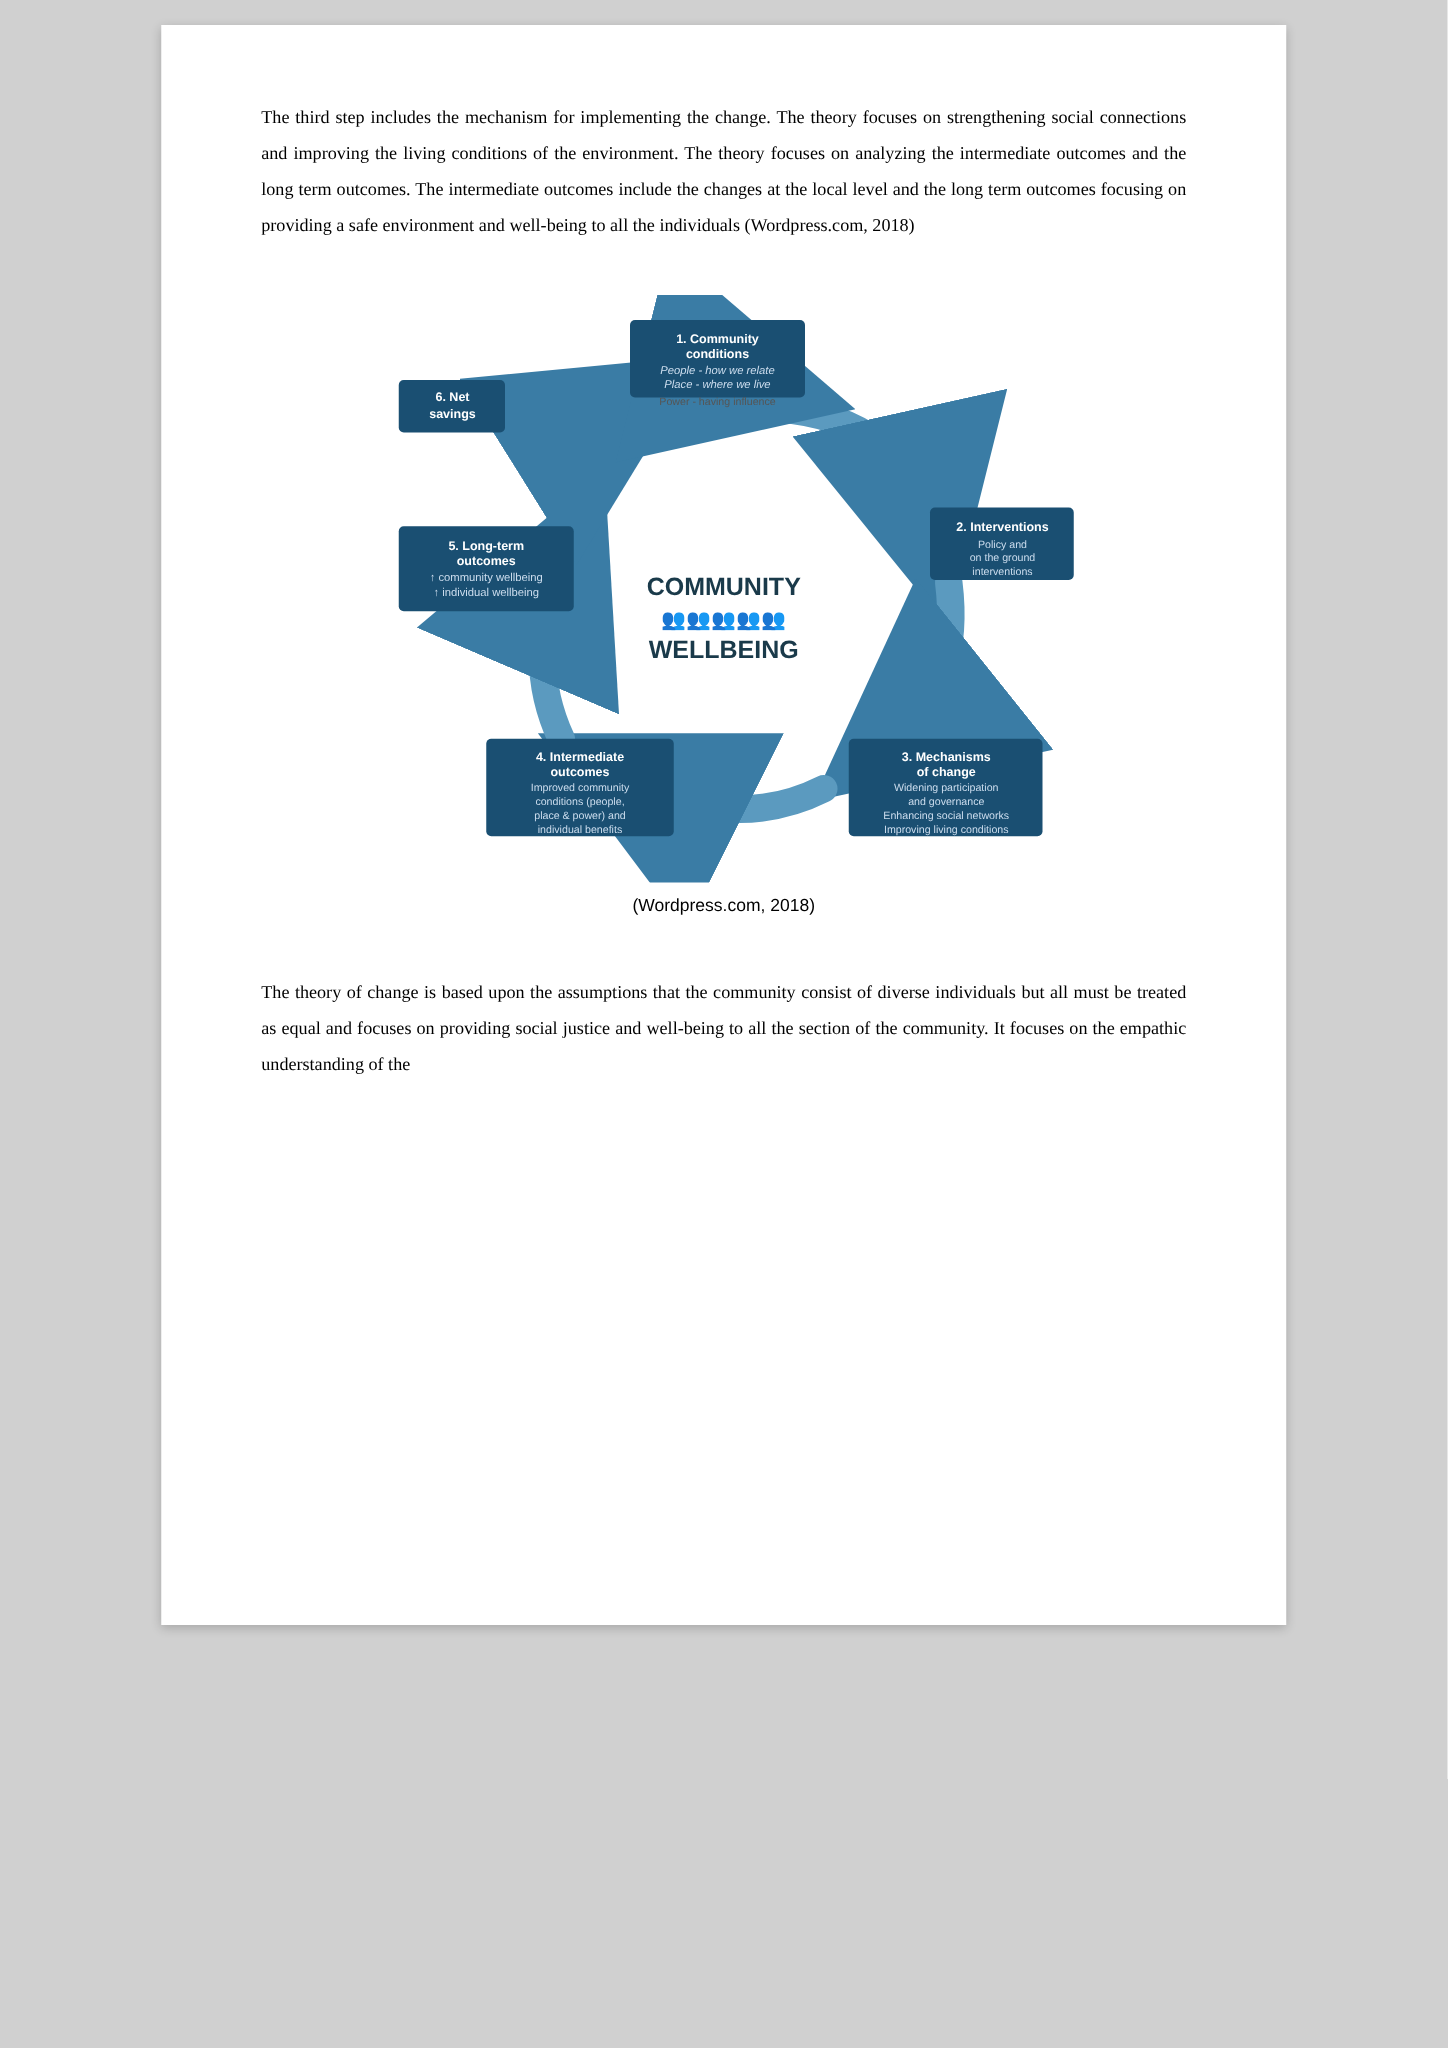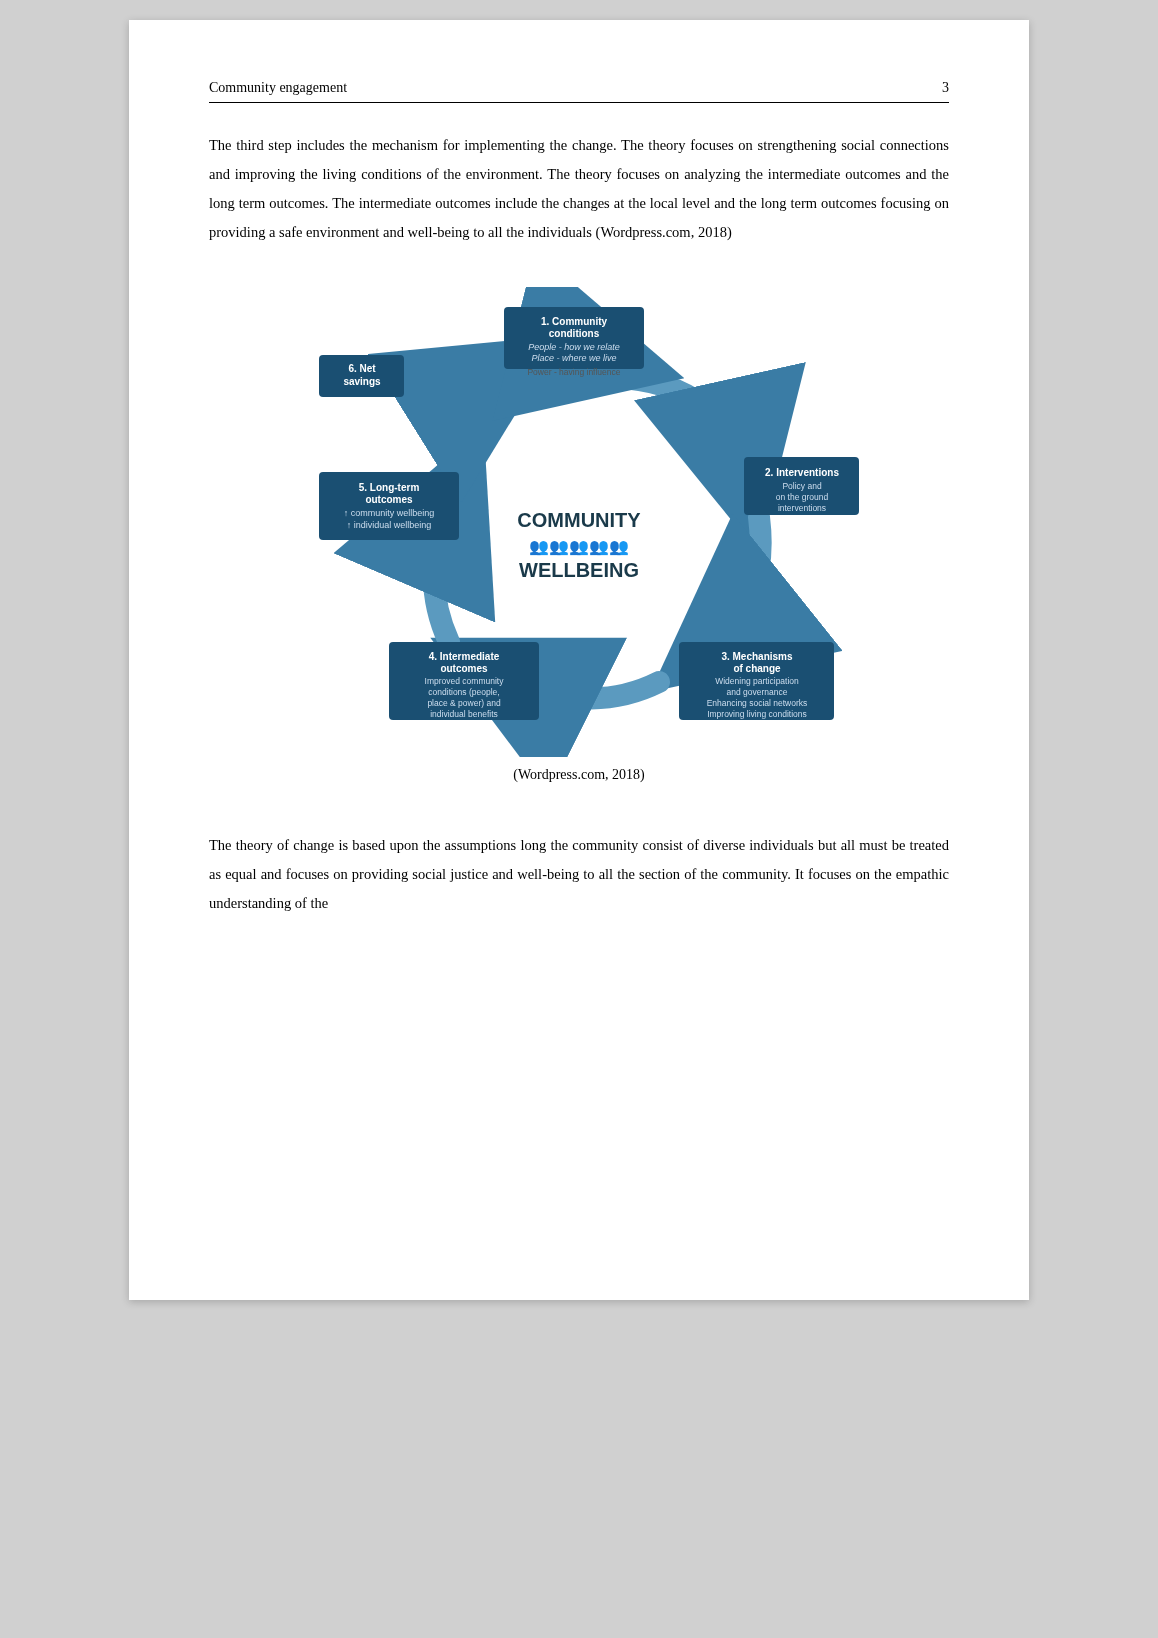--- a/index.html
+++ b/index.html
@@ -44,40 +44,36 @@
       font-family: "Times New Roman", Times, serif;
     }
     .diagram-container {
       display: flex;
       flex-direction: column;
       align-items: center;
       margin: 40px 0 20px 0;
     }
     .diagram-caption {
       font-size: 14px;
-      font-family: Liberation Serif, serif;
+      font-family: Liberation Sans, sans-serif;
       text-align: center;
       margin-top: 10px;
       margin-bottom: 28px;
     }
 
     
     .diagram-svg {
       display: block;
       margin: 0 auto;
     }
   </style>
 </head>
 <body>
 
 <div class="page">
-  <div class="header">
-    <span class="header-title">Community engagement</span>
-    <span class="header-page">3</span>
-  </div>
 
 
   <p class="body-text">The third step includes the mechanism for implementing the change. The theory focuses on strengthening social connections and improving the living conditions of the environment. The theory focuses on analyzing the intermediate outcomes and the long term outcomes. The intermediate outcomes include the changes at the local level and the long term outcomes focusing on providing a safe environment and well-being to all the individuals (Wordpress.com, 2018)</p>
 
   <div class="diagram-container">
 
     <svg class="diagram-svg" width="580" height="470" viewBox="0 0 580 470" xmlns="http://www.w3.org/2000/svg" font-family="Arial, sans-serif">
 
       <path d="M 310 90 Q 430 90 450 180" stroke="#5b9abf" stroke-width="22" fill="none" stroke-linecap="round" marker-end="url(#arrowBlue)"></path>
 
@@ -140,14 +136,14 @@
 
       <rect x="30" y="68" width="85" height="42" rx="4" fill="#1a4f72"></rect>
       <text x="73" y="85" text-anchor="middle" font-size="10" font-weight="bold" fill="white">6. Net</text>
       <text x="73" y="98" text-anchor="middle" font-size="10" font-weight="bold" fill="white">savings</text>
 
     </svg>
 
     <p class="diagram-caption">(Wordpress.com, 2018)</p>
   </div>
 
-  <p class="body-text">The theory of change is based upon the assumptions long the community consist of diverse individuals but all must be treated as equal and focuses on providing social justice and well-being to all the section of the community. It focuses on the empathic understanding of the</p>
+  <p class="body-text">The theory of change is based upon the assumptions that the community consist of diverse individuals but all must be treated as equal and focuses on providing social justice and well-being to all the section of the community. It focuses on the empathic understanding of the</p>
 </div>
 
 </body></html>

